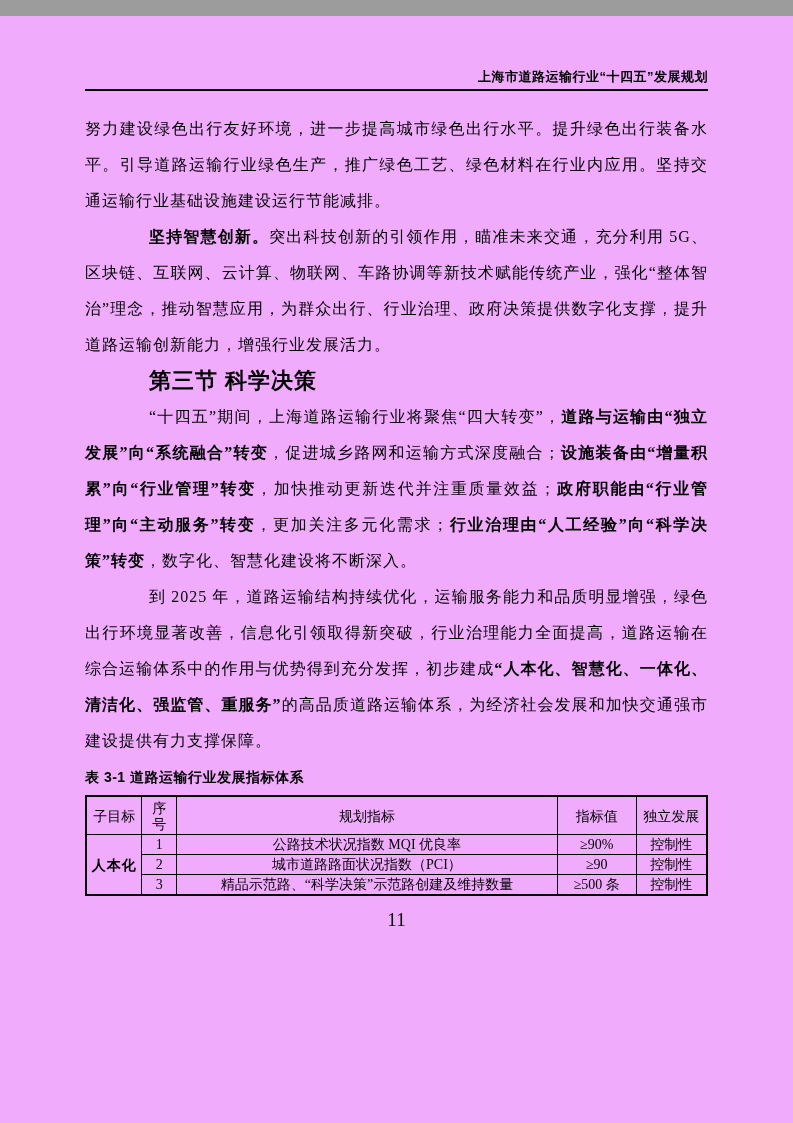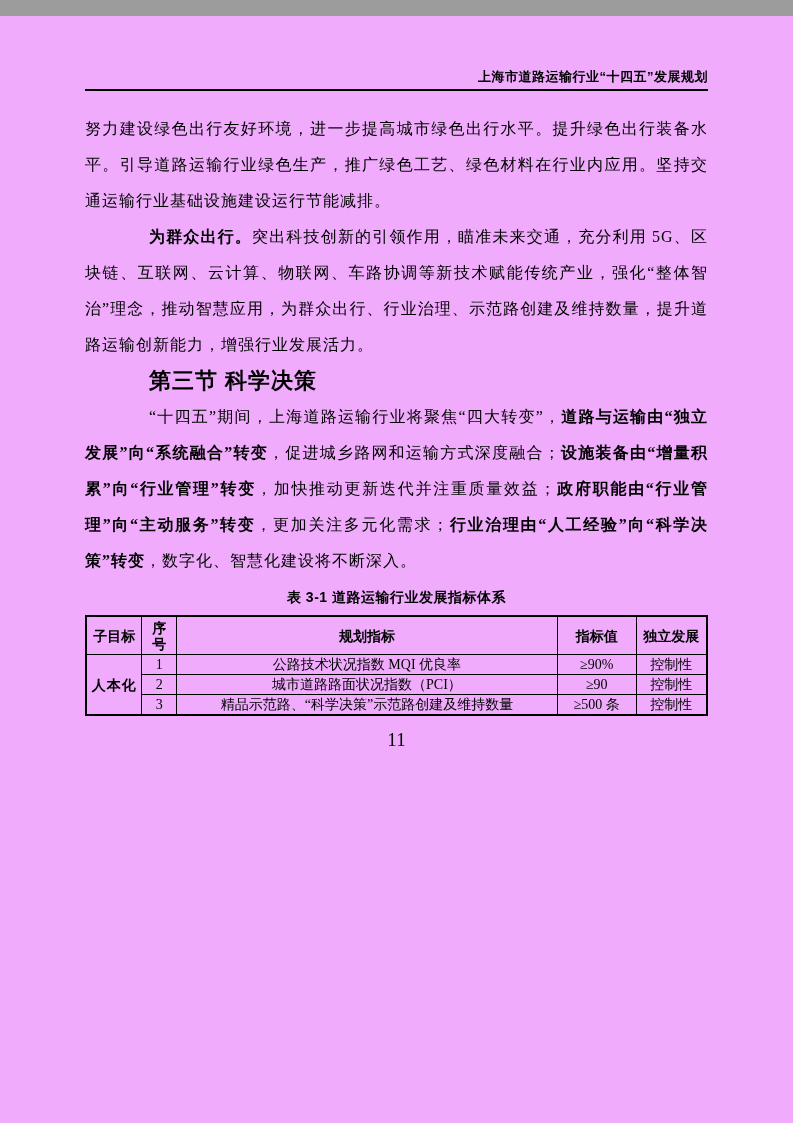--- a/index.html
+++ b/index.html
@@ -19,33 +19,33 @@
     margin:0; font-size:16px; line-height:36px; letter-spacing:1px;
     text-align:justify; word-break:break-all;
   }
   .para.indent { text-indent:64px; }
   .para b { font-weight:bold; }
   .section-heading {
     margin:0 0 0 64px; font-family:"Liberation Sans","DejaVu Sans",sans-serif;
     font-weight:bold; font-size:22px; line-height:36px; letter-spacing:1px;
   }
   .table-caption {
-    margin-top:10px; text-align:center; font-weight:bold; font-size:14px;
+    margin-top:10px; font-weight:bold; font-size:14px;
     font-family:"Liberation Sans","DejaVu Sans",sans-serif; letter-spacing:0.5px;
   }
   table.indicators {
     margin-top:8px; width:100%; border-collapse:collapse;
     border:2px solid #000; table-layout:fixed;
   }
   table.indicators th, table.indicators td {
     border:1px solid #000; text-align:center; vertical-align:middle;
     padding:0 2px; overflow:hidden;
   }
   table.indicators thead th {
-    height:37px; font-size:14px; font-weight:bold;
+    height:37px; font-size:14px; font-weight:normal;
     font-family:"Liberation Sans","DejaVu Sans",sans-serif; line-height:16px;
   }
   table.indicators tbody td { height:19px; font-size:14px; line-height:18px; }
   td.group-label {
     font-family:"Liberation Sans","DejaVu Sans",sans-serif;
     font-weight:bold; font-size:15px; letter-spacing:1px;
   }
   .stacked { display:block; }
   .page-number { margin-top:13px; text-align:center; font-size:19px; }
 </style>
@@ -56,26 +56,27 @@
   <div class="inner">
 
     <div class="doc-header">
       <div class="doc-header-title">上海市道路运输行业“十四五”发展规划</div>
     </div>
 
     <div class="body-text">
 
       <p class="para">努力建设绿色出行友好环境，进一步提高城市绿色出行水平。提升绿色出行装备水平。引导道路运输行业绿色生产，推广绿色工艺、绿色材料在行业内应用。坚持交通运输行业基础设施建设运行节能减排。</p>
 
-      <p class="para indent"><b>为群众出行。</b><span>突出科技创新的引领作用，瞄准未来交通，充分利用 5G、区块链、互联网、云计算、物联网、车路协调等新技术赋能传统产业，强化“整体智治”理念，推动智慧应用，为群众出行、行业治理、示范路创建及维持数量，提升道路运输创新能力，增强行业发展活力。</span></p>
+      <p class="para indent"><b>坚持智慧创新。</b><span>突出科技创新的引领作用，瞄准未来交通，充分利用 5G、区块链、互联网、云计算、物联网、车路协调等新技术赋能传统产业，强化“整体智治”理念，推动智慧应用，为群众出行、行业治理、政府决策提供数字化支撑，提升道路运输创新能力，增强行业发展活力。</span></p>
 
       <h2 class="section-heading">第三节 科学决策</h2>
 
       <p class="para indent"><span>“十四五”期间，上海道路运输行业将聚焦“四大转变”，</span><b>道路与运输由“独立发展”向“系统融合”转变</b><span>，促进城乡路网和运输方式深度融合；</span><b>设施装备由“增量积累”向“行业管理”转变</b><span>，加快推动更新迭代并注重质量效益；</span><b>政府职能由“行业管理”向“主动服务”转变</b><span>，更加关注多元化需求；</span><b>行业治理由“人工经验”向“科学决策”转变</b><span>，数字化、智慧化建设将不断深入。</span></p>
 
+      <p class="para indent"><span>到 2025 年，道路运输结构持续优化，运输服务能力和品质明显增强，绿色出行环境显著改善，信息化引领取得新突破，行业治理能力全面提高，道路运输在综合运输体系中的作用与优势得到充分发挥，初步建成</span><b>“人本化、智慧化、一体化、清洁化、强监管、重服务”</b><span>的高品质道路运输体系，为经济社会发展和加快交通强市建设提供有力支撑保障。</span></p>
 
       <div class="table-caption">表 3-1 道路运输行业发展指标体系</div>
 
       <table class="indicators">
         <colgroup>
           <col style="width:9%">
           <col style="width:5.6%">
           <col style="width:61.3%">
           <col style="width:12.7%">
           <col style="width:11.4%">

